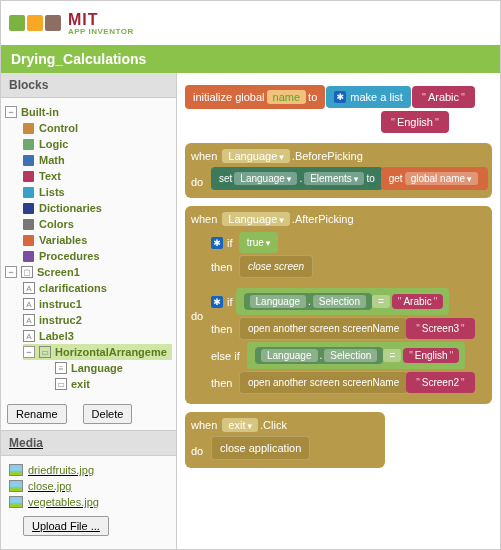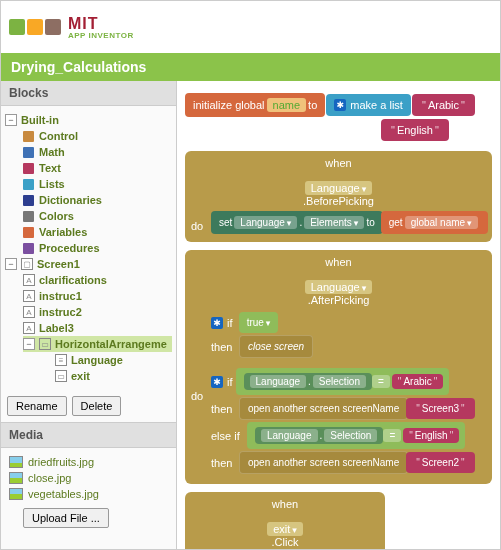--- a/index.html
+++ b/index.html
@@ -1,17 +1,17 @@
 <!DOCTYPE html>
 <html><head>
 <meta charset="utf-8">
 <style>
   * { box-sizing: border-box; margin: 0; padding: 0; font-family: Arial, sans-serif; }
   body { width: 501px; height: 550px; background: #fff; border: 1px solid #ccc; overflow: hidden; font-size: 11px; }
-  .header { height: 52px; display: flex; align-items: center; padding: 4px 8px; background: #fff; }
+  .header { height: 44px; display: flex; align-items: center; padding: 4px 8px; background: #fff; }
   .logo-block { width: 16px; height: 16px; border-radius: 2px; margin-right: 1px; }
   .lb1 { background: #7cb342; }
   .lb2 { background: #f9a825; }
   .lb3 { background: #8d6e63; }
   .logo-text { margin-left: 6px; }
   .logo-mit { color: #a31f34; font-weight: bold; font-size: 16px; letter-spacing: 1px; }
   .logo-sub { color: #7cb342; font-size: 8px; font-weight: bold; letter-spacing: 0.5px; display: block; margin-top: -2px; }
   .topbar { height: 28px; background: #8bc34a; display: flex; align-items: center; padding: 0 10px; color: #fff; font-weight: bold; font-size: 14px; }
   .main { display: flex; height: calc(100% - 64px); }
   .sidebar { width: 176px; background: #fafafa; border-right: 1px solid #ccc; display: flex; flex-direction: column; }
@@ -27,42 +27,42 @@
   .c-math { background: #3f71b5; }
   .c-text { background: #b5385f; }
   .c-lists { background: #3ba0c7; }
   .c-dict { background: #2d3e8f; }
   .c-colors { background: #777; }
   .c-vars { background: #d5683d; }
   .c-proc { background: #7b4fa0; }
   .comp-icon { width: 12px; height: 12px; border: 1px solid #888; background: #fff; margin-right: 4px; display: inline-flex; align-items: center; justify-content: center; font-size: 8px; color: #888; }
   .tree-item-txt { color: #5c7a1f; font-weight: bold; }
   .highlight { background: #d0e6a5; }
-  .btn-row { display: flex; gap: 5px; padding: 6px; }
+  .btn-row { display: flex; gap: 16px; padding: 6px; }
   .btn { background: #f0f0f0; border: 1px solid #999; padding: 3px 8px; font-size: 11px; border-radius: 2px; }
-  .media { border-top: 1px solid #ccc; }
+  .media { border-top: 1px solid #ccc; text-decoration: underline; }
   .media-list { padding: 6px 8px; }
   .media-item { display: flex; align-items: center; padding: 2px 0; color: #5c7a1f; font-size: 11px; }
   .media-ico { width: 14px; height: 12px; background: linear-gradient(#87ceeb 55%, #9acd32 55%); border: 1px solid #888; margin-right: 5px; }
   .workspace { flex: 1; background: #fff; position: relative; padding: 12px 8px; overflow: hidden; }
   .block-row { margin-bottom: 10px; }
   .blk { display: inline-flex; align-items: center; padding: 5px 8px; border-radius: 4px; font-size: 11px; color: #fff; margin-right: -2px; vertical-align: middle; }
   .blk-orange { background: #d5683d; }
   .blk-blue { background: #3ba0c7; }
   .blk-red { background: #b5385f; }
   .blk-green { background: #5a8f5a; }
   .blk-teal { background: #3d7a5c; }
   .blk-lime { background: #8fbc5a; }
   .pill { background: rgba(255,255,255,0.3); padding: 1px 6px; border-radius: 3px; margin: 0 2px; }
   .dd { font-size: 9px; margin-left: 2px; }
   .gear { width: 12px; height: 12px; background: #1565c0; border-radius: 2px; display: inline-flex; align-items: center; justify-content: center; font-size: 9px; margin-right: 4px; }
   .do-label { display: inline-block; width: 20px; vertical-align: top; padding-top: 6px; }
   .block-content { display: inline-block; }
   .group { background: #b89b4a; border-radius: 6px; padding: 6px; margin-bottom: 8px; color: #fff; font-size: 11px; }
-  .group-head { display: flex; align-items: center; margin-bottom: 4px; flex-direction: column; }
+  .group-head { display: flex; align-items: center; margin-bottom: 4px; }
   .inner-row { display: flex; align-items: center; margin: 2px 0; flex-wrap: nowrap; }
   .sm { font-size: 10px; }
   .quot { opacity: 0.7; margin: 0 2px; }
 </style>
 </head>
 <body>
 
 <div class="header">
   <div style="display:flex;gap:1px;">
     <div class="logo-block lb1"></div>
@@ -84,20 +84,24 @@
     <div class="panel-head">Blocks</div>
     <div class="tree">
       <div class="tree-node">
         <span class="tree-toggle">−</span>
         <span class="tree-item-txt">Built-in</span>
       </div>
       <div class="tree-sub">
         <div class="tree-node">
             <span class="swatch c-control"></span>
             <span class="tree-item-txt">Control</span>
+          </div>
+        <div class="tree-node">
+            <span class="swatch c-logic"></span>
+            <span class="tree-item-txt">Logic</span>
           </div>
         <div class="tree-node">
             <span class="swatch c-math"></span>
             <span class="tree-item-txt">Math</span>
           </div>
         <div class="tree-node">
             <span class="swatch c-text"></span>
             <span class="tree-item-txt">Text</span>
           </div>
         <div class="tree-node">

